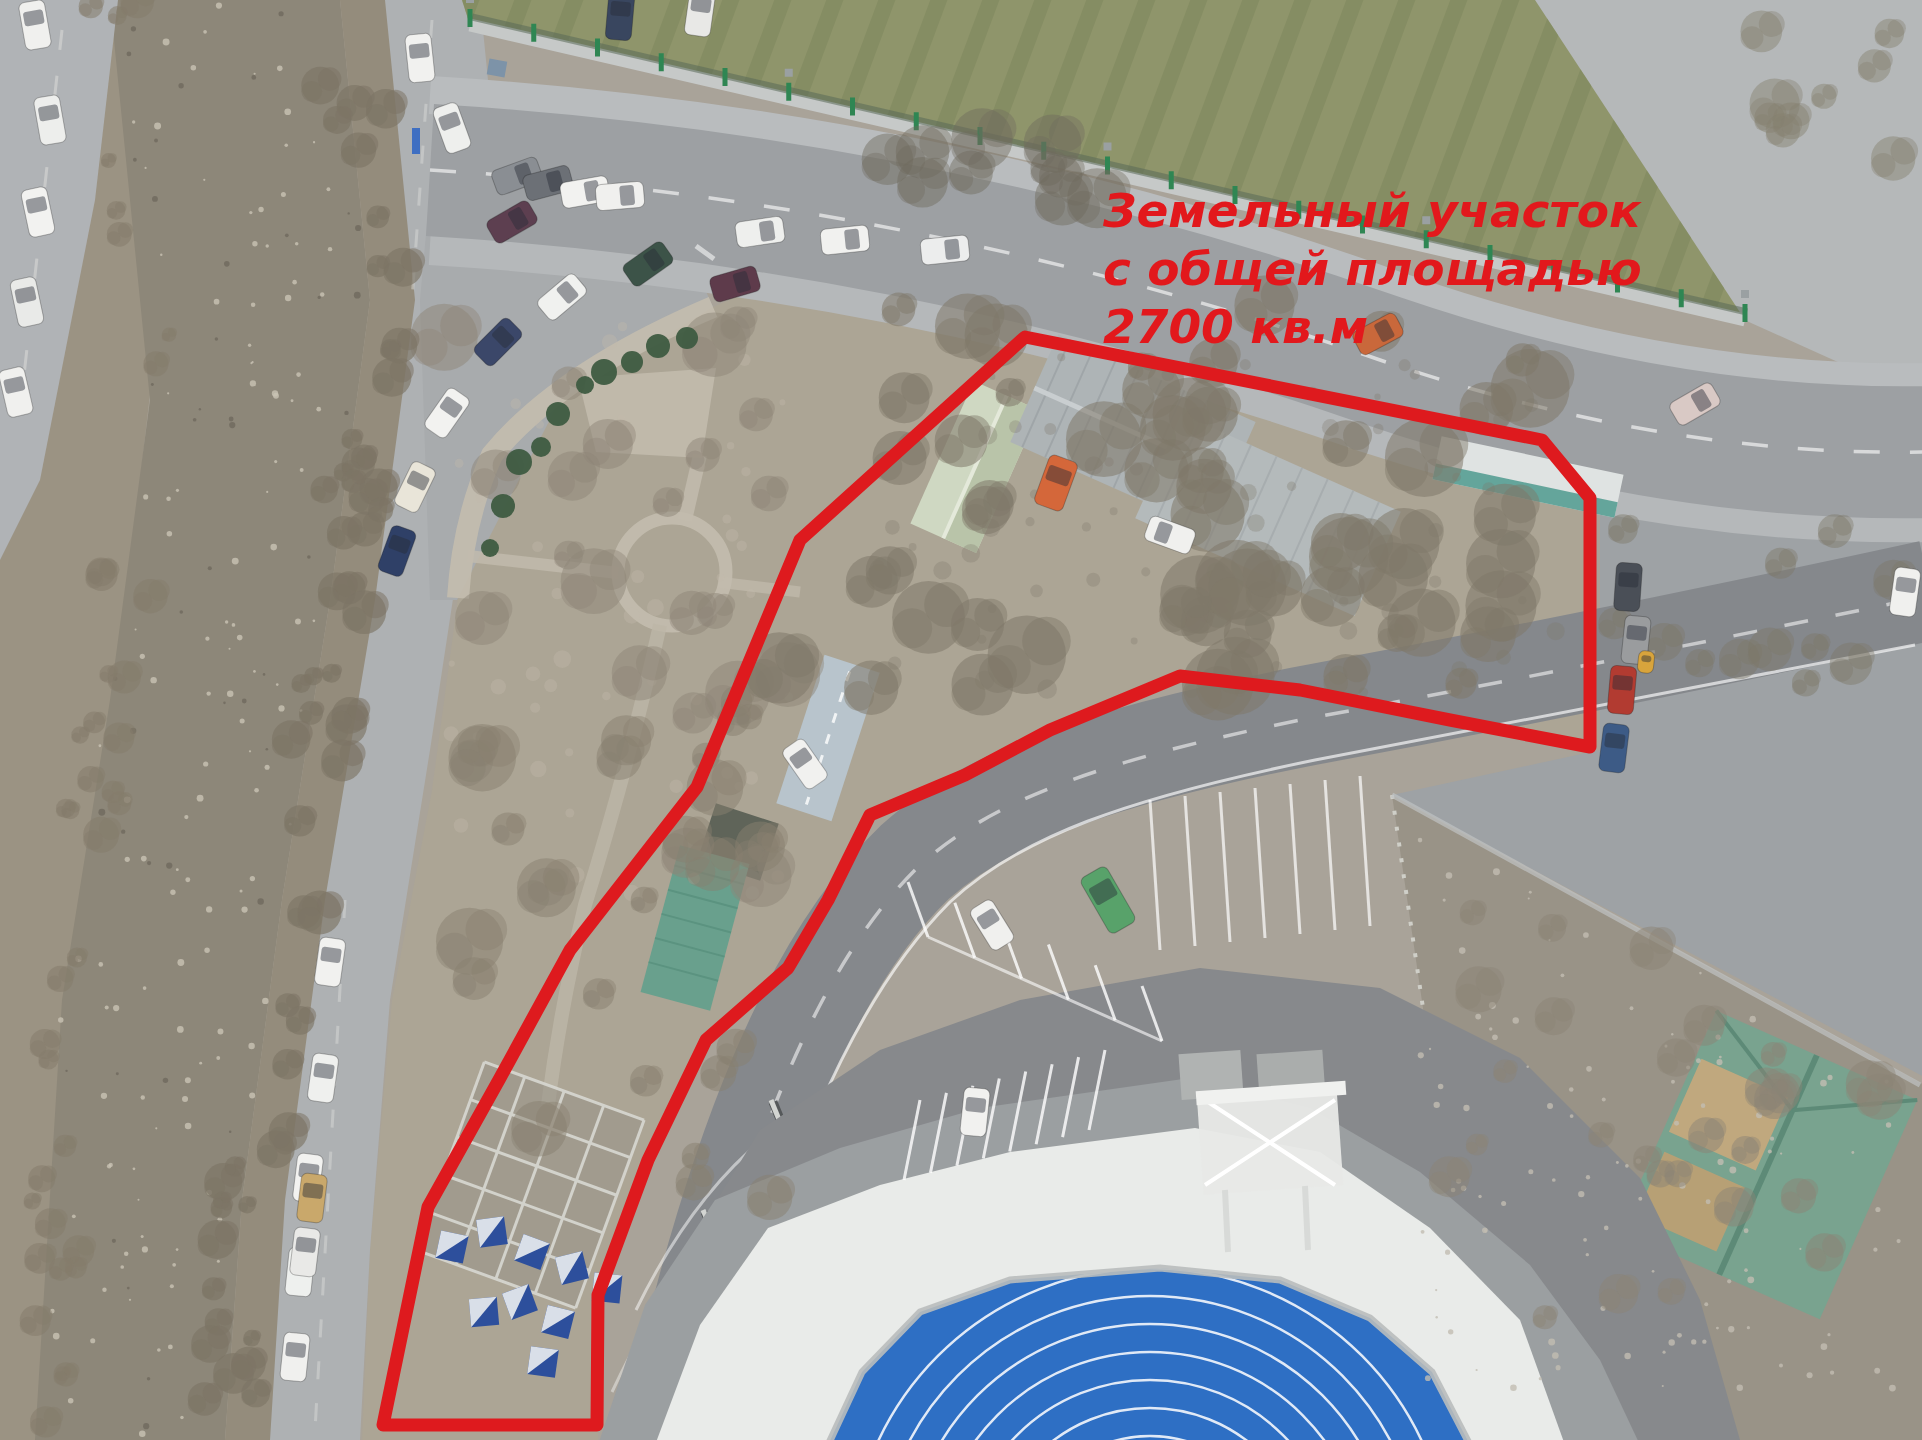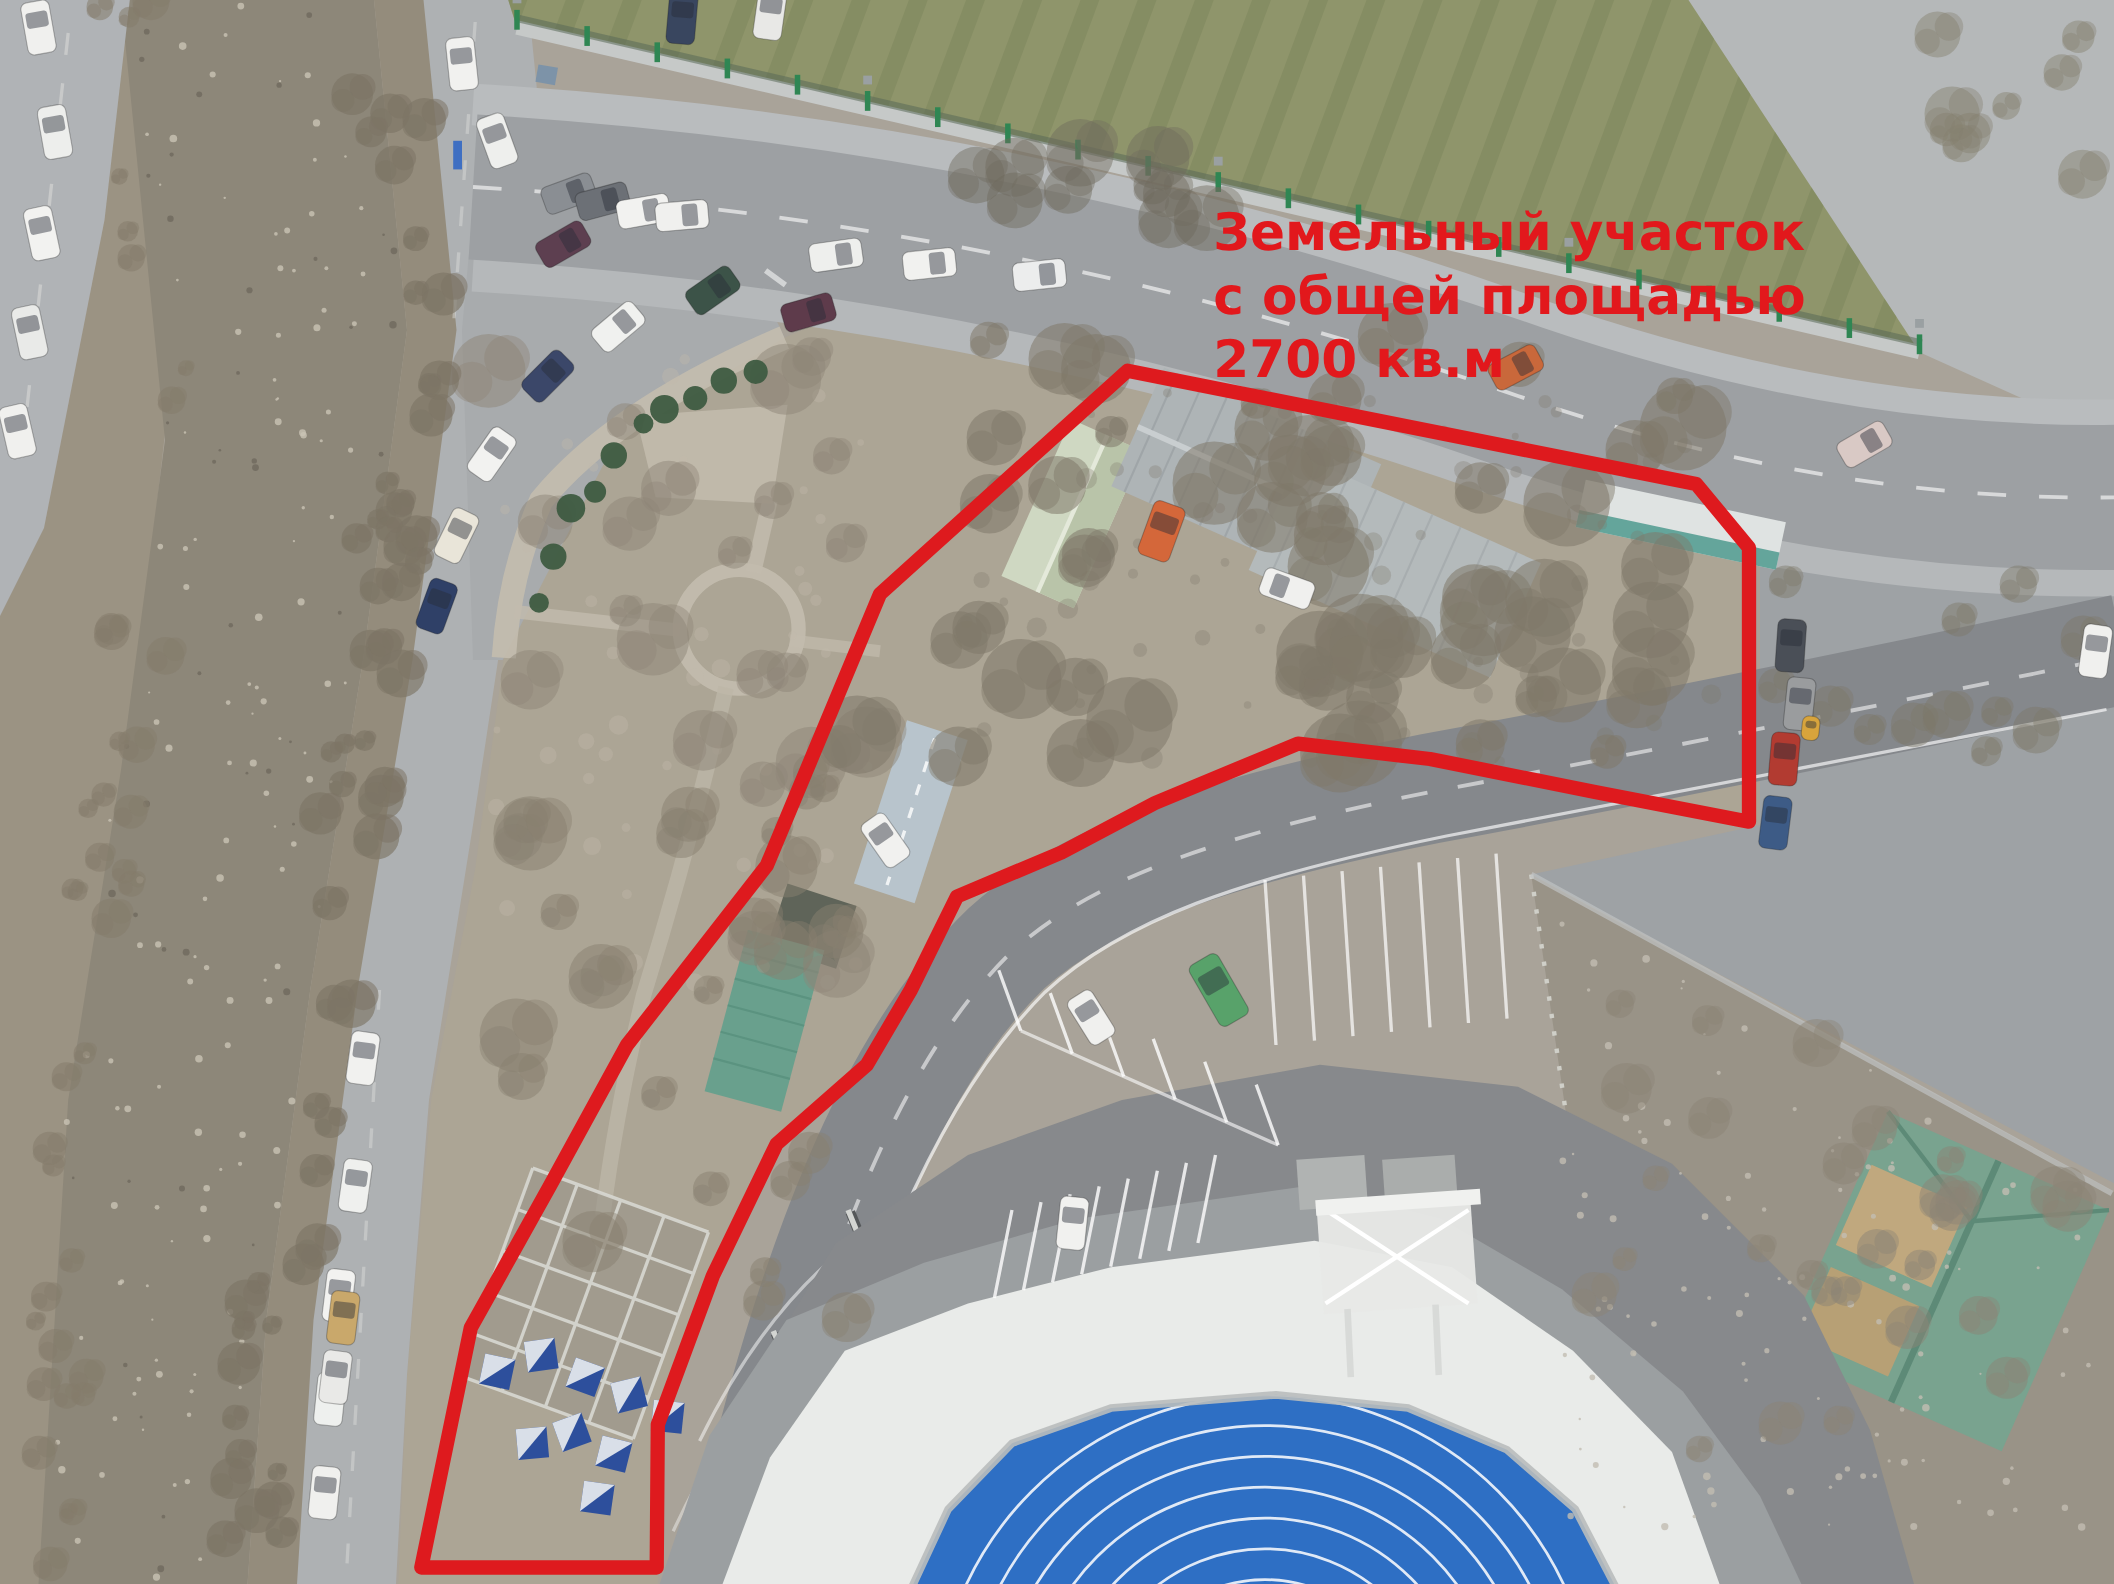--- a/index.html
+++ b/index.html
@@ -1,17 +1,17 @@
 <!DOCTYPE html>
 <html><head>
 <meta charset="utf-8">
 <style>
   html,body{margin:0;padding:0;background:#222;}
   .stage{position:relative;width:1922px;height:1440px;overflow:hidden;background:#a9a399;
-         font-family:"DejaVu Sans","Liberation Sans",sans-serif;}
+         font-family:"DejaVu Sans","Liberation Sans",sans-serif;font-style:italic;}
   svg{display:block}
   .ann-text{font-family:"DejaVu Sans","Liberation Sans",sans-serif;font-weight:bold;font-size:47px;}
 </style>
 </head>
 <body>
 
 <div class="stage">
 <svg width="1922" height="1440" viewBox="0 0 1922 1440">
   <defs>
     <clipPath id="fieldClip">

